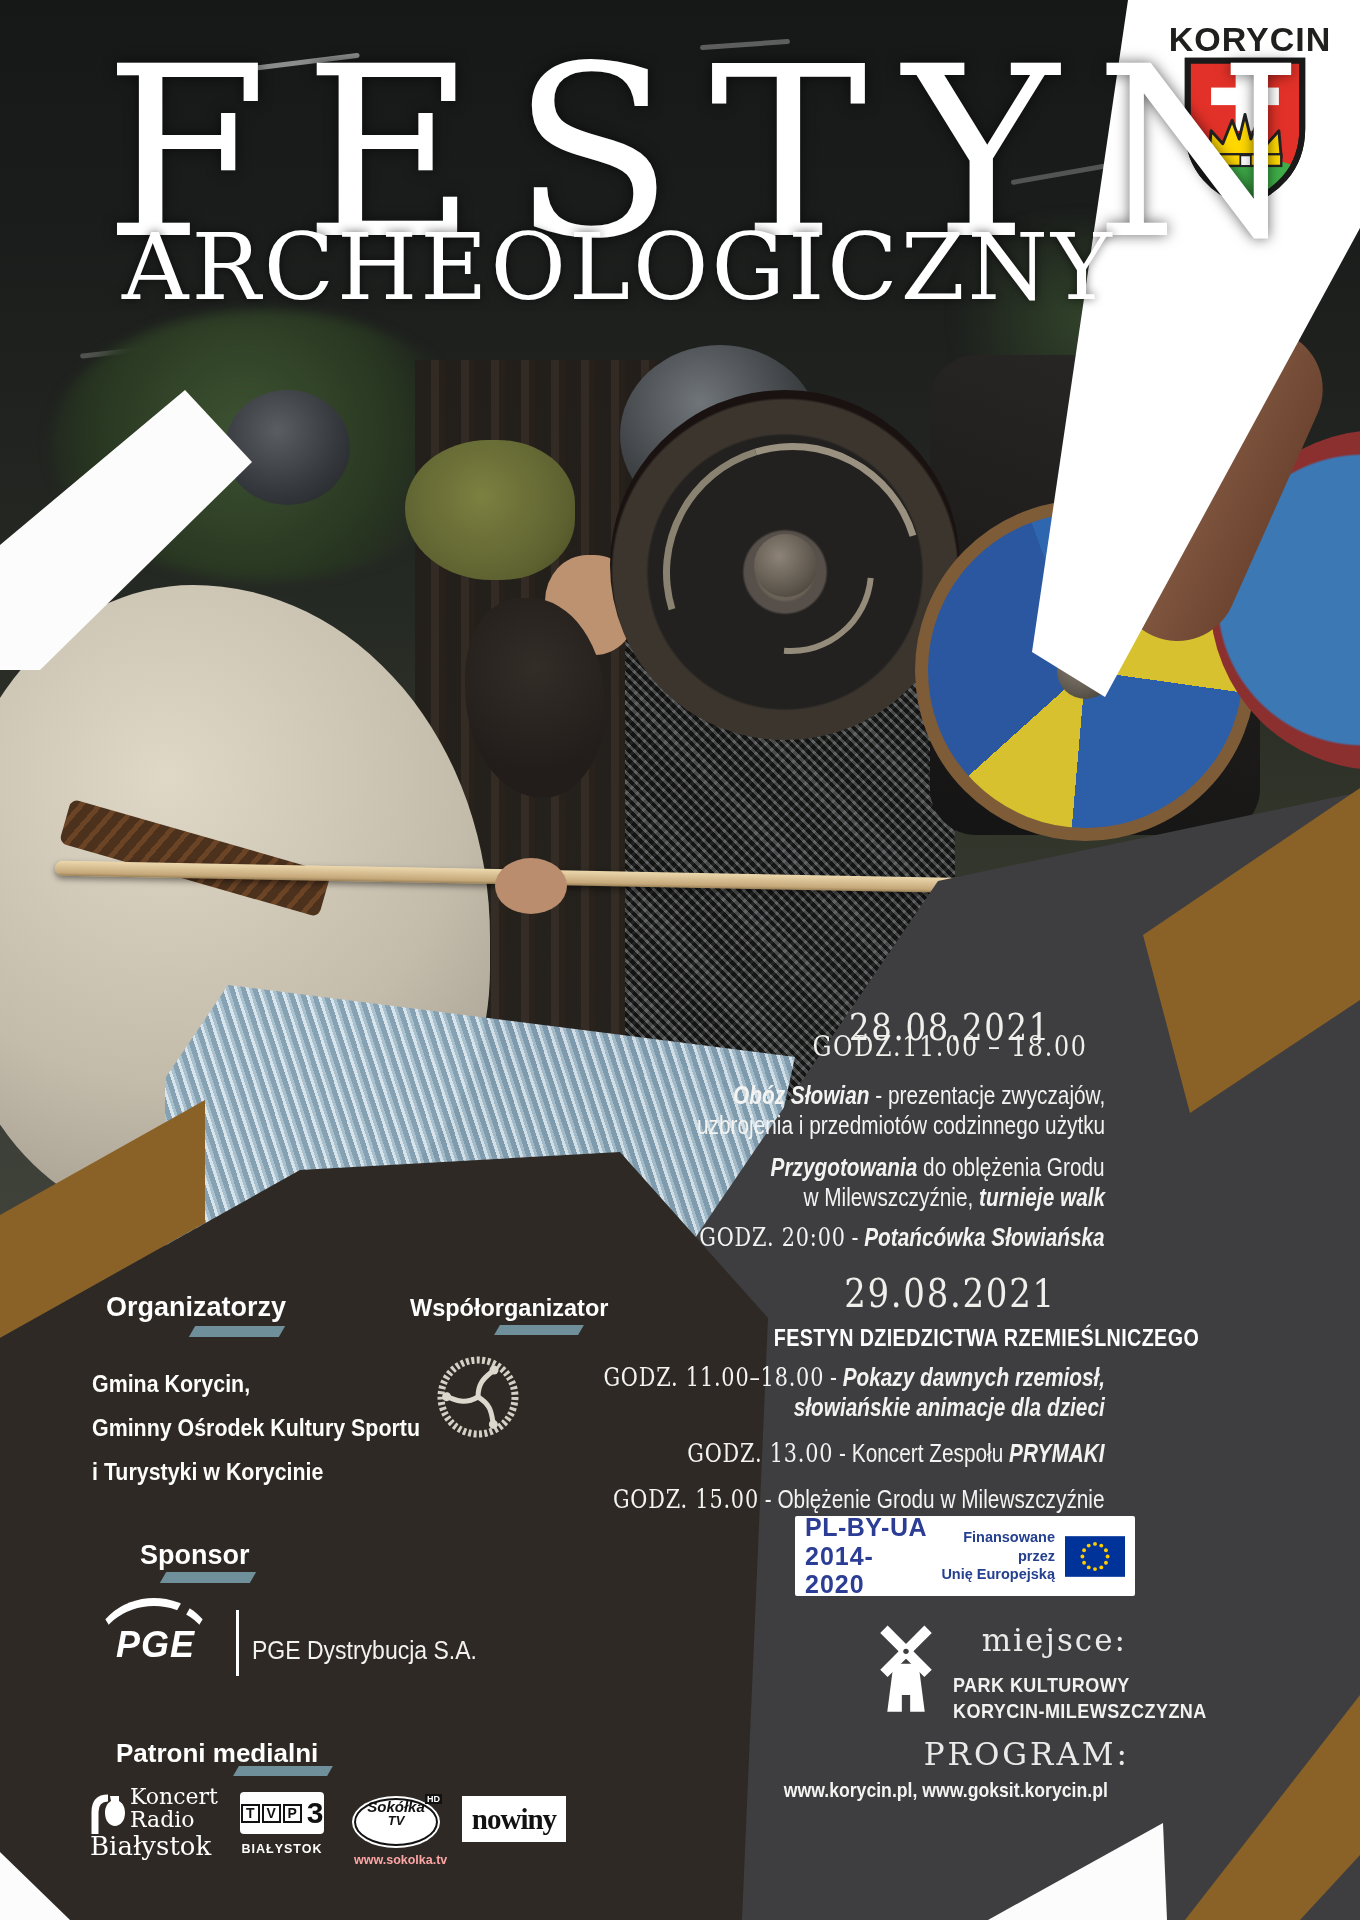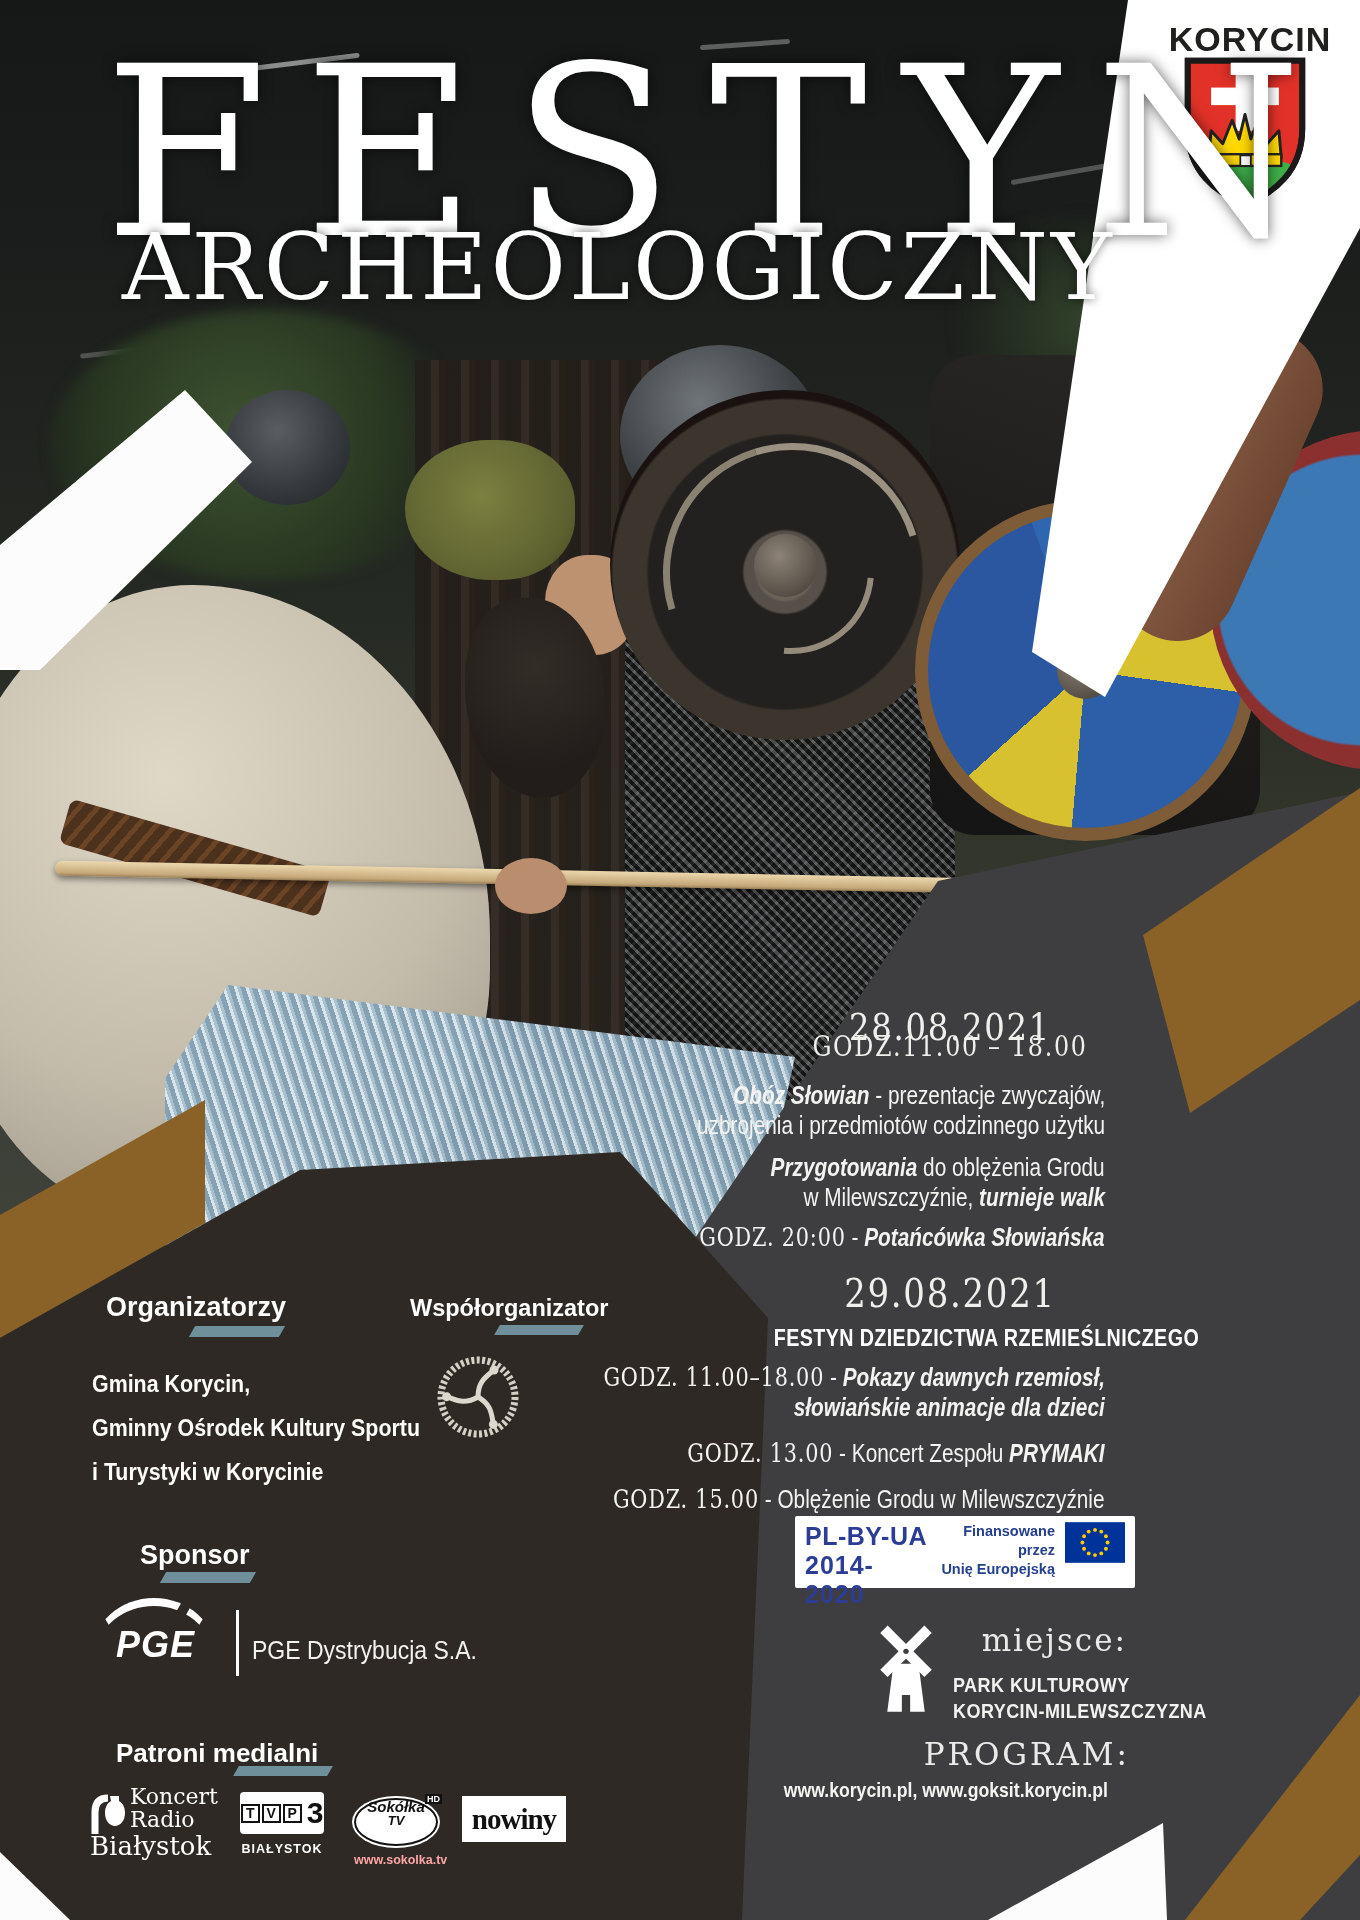--- a/index.html
+++ b/index.html
@@ -96,22 +96,22 @@
     transform:scaleX(.8);transform-origin:100% 50%;}
   .bi{font-weight:700;font-style:italic;}
   .tm{font-family:"DejaVu Serif",serif;letter-spacing:1px;}
   .date{font-family:"DejaVu Serif",serif;font-size:38px;letter-spacing:2px;color:#efefec;
     transform:scaleX(.85);transform-origin:50% 50%;white-space:nowrap;}
   .hours{font-family:"DejaVu Serif",serif;font-size:28px;letter-spacing:2px;color:#efefec;
     transform:scaleX(.85);transform-origin:50% 50%;white-space:nowrap;}
   .subttl{font-size:24px;font-weight:700;letter-spacing:.5px;color:#fff;
     transform:scaleX(.82);transform-origin:50% 50%;white-space:nowrap;}
 
-  .eu-box{left:795px;top:1516px;width:340px;height:72px;background:#fff;border-radius:2px;
-    display:flex;padding:6px 10px;box-sizing:border-box;}
+  .eu-box{left:795px;top:1516px;width:340px;height:80px;background:#fff;border-radius:2px;
+    display:flex;align-items:center;padding:6px 10px;box-sizing:border-box;}
   .plby{color:#2c3d96;font-weight:700;font-size:25px;line-height:1.15;letter-spacing:.5px;}
   .plby2{color:#2c3d96;font-weight:600;font-size:25px;line-height:1.15;letter-spacing:1px;}
   .eucap{margin-left:auto;text-align:right;color:#25408f;font-size:14.5px;line-height:1.3;font-weight:600;}
 
   .miejsce{right:233px;top:1622px;font-family:"DejaVu Serif",serif;font-size:31px;letter-spacing:2px;
     color:#eaeae8;text-transform:lowercase;}
   .venue-line{left:953px;font-size:20px;font-weight:700;letter-spacing:.5px;color:#f2f2f0;
     transform:scaleX(.9);transform-origin:0 50%;white-space:nowrap;}
   .program-lbl{right:230px;top:1736px;font-family:"DejaVu Serif",serif;font-size:31px;letter-spacing:3px;color:#eaeae8;}
   .urls{right:252px;top:1778px;font-size:21px;font-weight:700;color:#f4f4f2;

